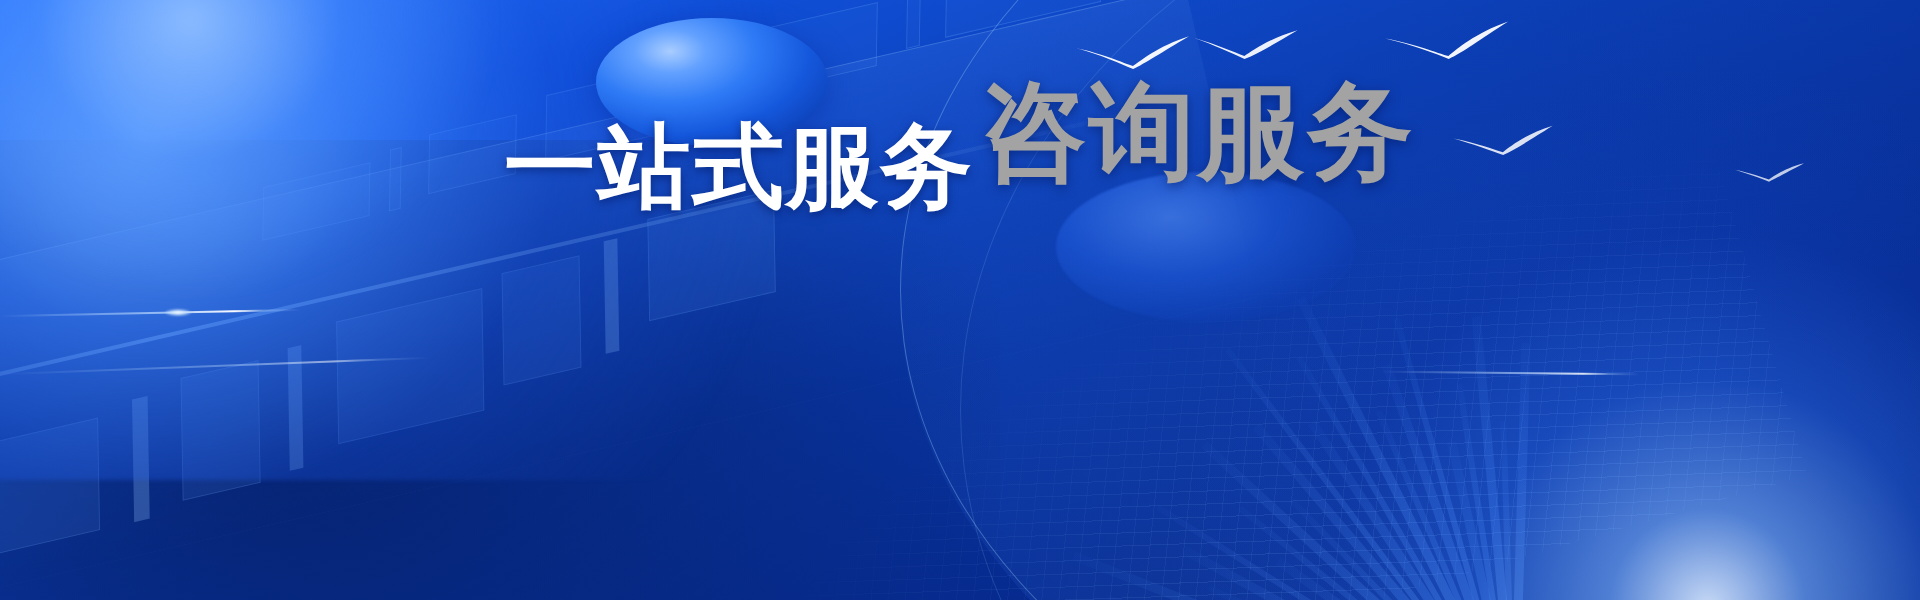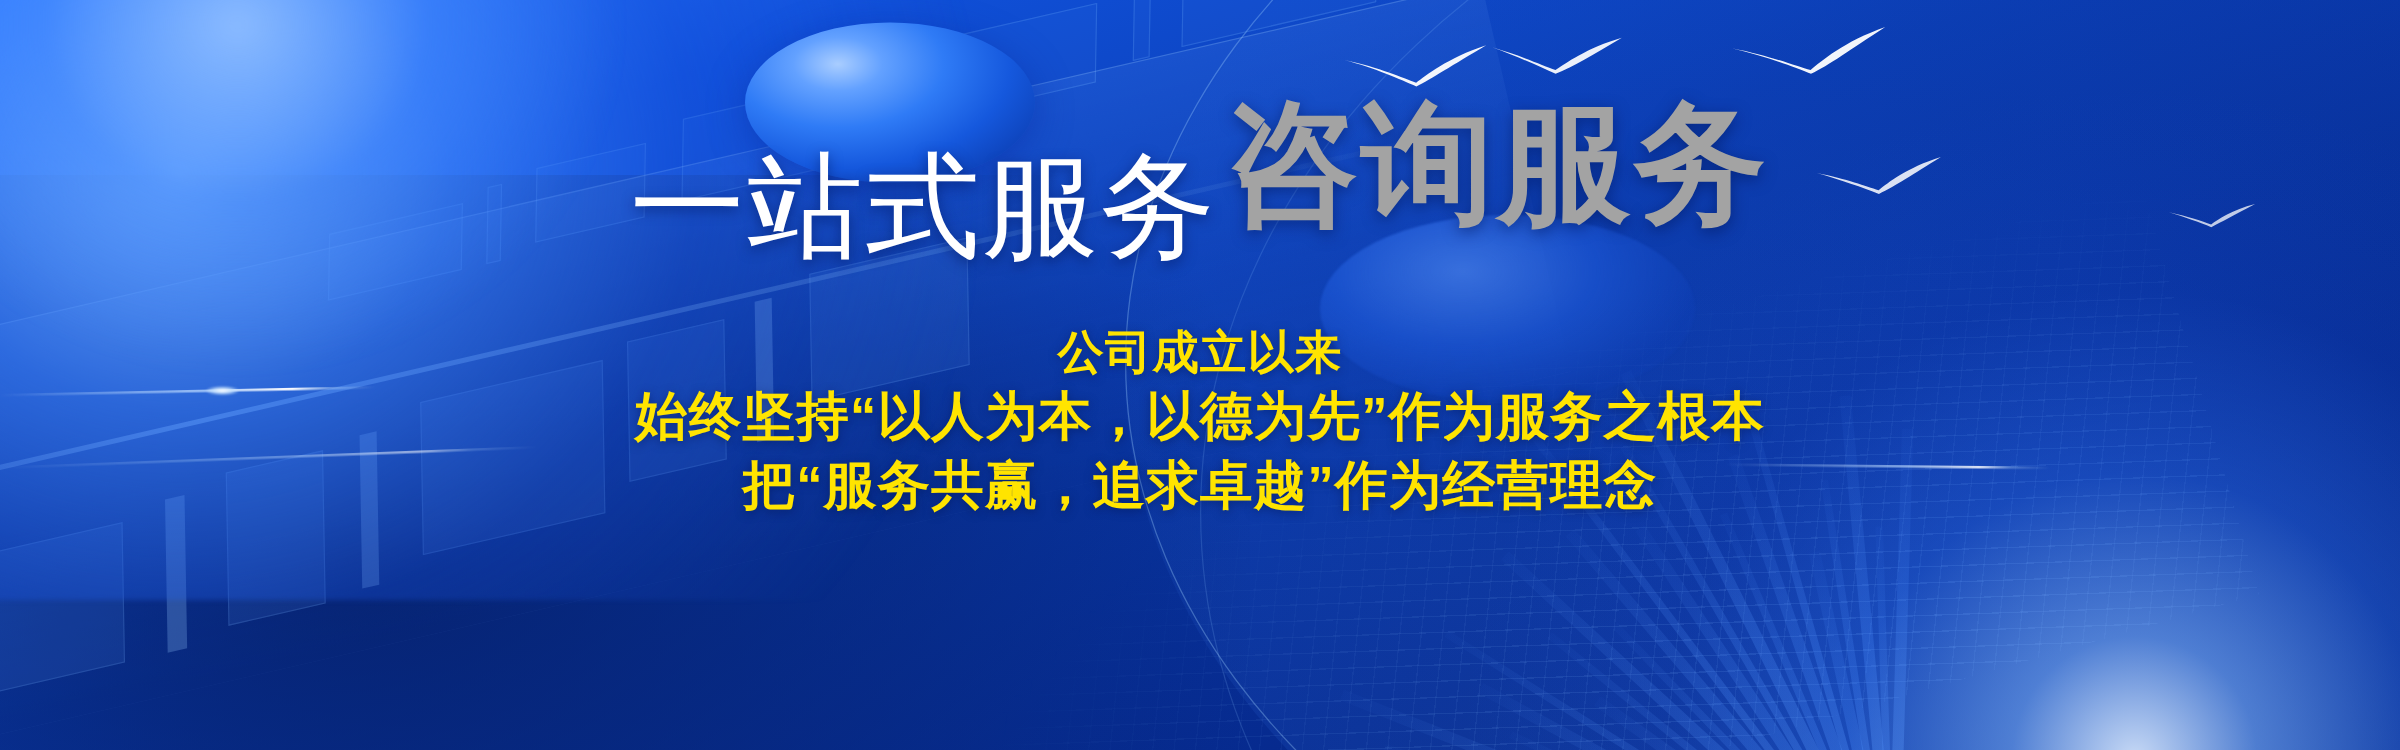--- a/index.html
+++ b/index.html
@@ -144,21 +144,21 @@
   .gull svg{ display:block; }
 
   
   .headline{
     position:absolute; left:0; right:0; top:78px;
     display:flex; justify-content:center; align-items:flex-end;
     gap:6px;
     white-space:nowrap;
   }
   .headline .hl-white{
-    font-size:92px; font-weight:400; color:#ffffff;
+    font-size:92px; font-weight:700; color:#ffffff;
     letter-spacing:2px; line-height:1;
     position:relative; top:28px;
     text-shadow:0 3px 10px rgba(2,22,90,.55);
   }
   .headline .hl-yellow{
     font-size:106px; font-weight:700; color:#a3a3a3;
     letter-spacing:3px; line-height:1;
     text-shadow:0 3px 12px rgba(2,22,90,.55);
   }
 
@@ -274,19 +274,14 @@
     <svg width="100" height="26" viewBox="0 0 100 26">
       <path d="M2 6 C24 12 38 18 48 22 C56 17 72 7 98 2 C74 13 60 20 48 25 C36 19 18 12 2 6 Z" fill="#ffffff" opacity="0.75"></path>
     </svg>
   </div>
 
   <div class="headline">
     <span class="hl-white">一站式服务</span>
     <span class="hl-yellow">咨询服务</span>
   </div>
 
-  <div class="subtitle">
-    <div class="sub-line sub-line-1">公司成立以来</div>
-    <div class="sub-line sub-line-2">始终坚持“以人为本，以德为先”作为服务之根本</div>
-    <div class="sub-line sub-line-3">把“服务共赢，追求卓越”作为经营理念</div>
-  </div>
 
 </div>
 
 </body></html>

